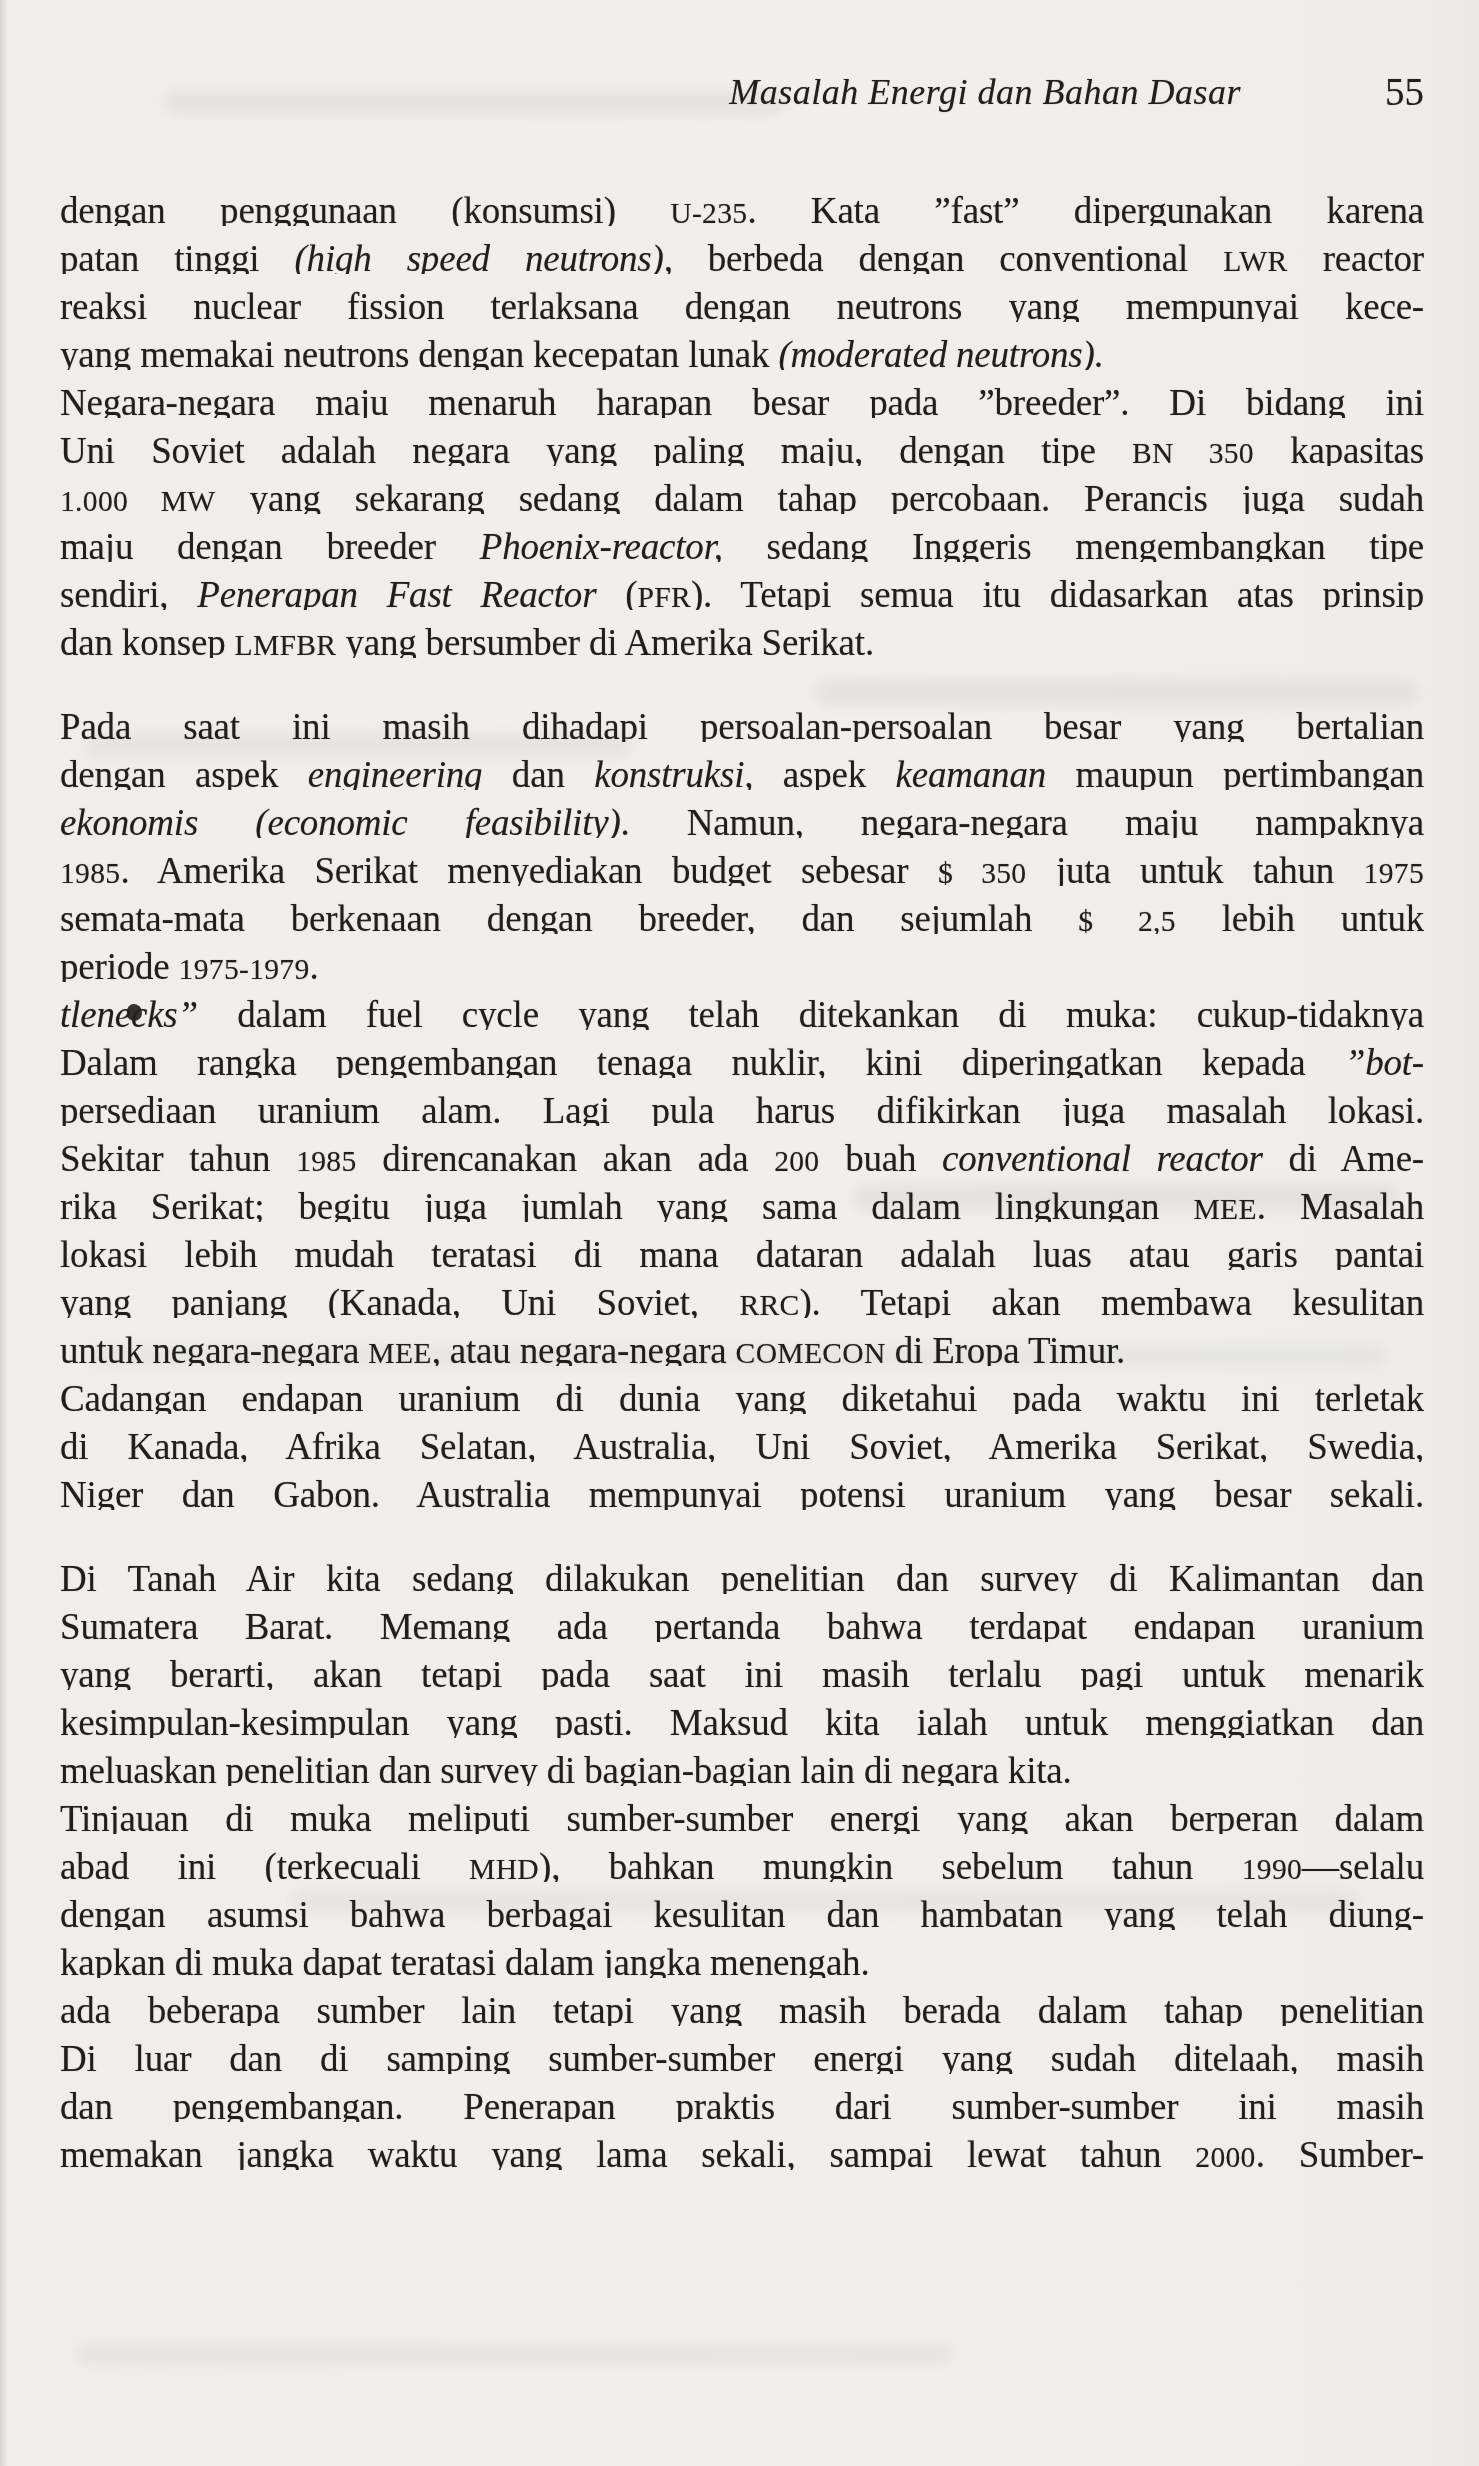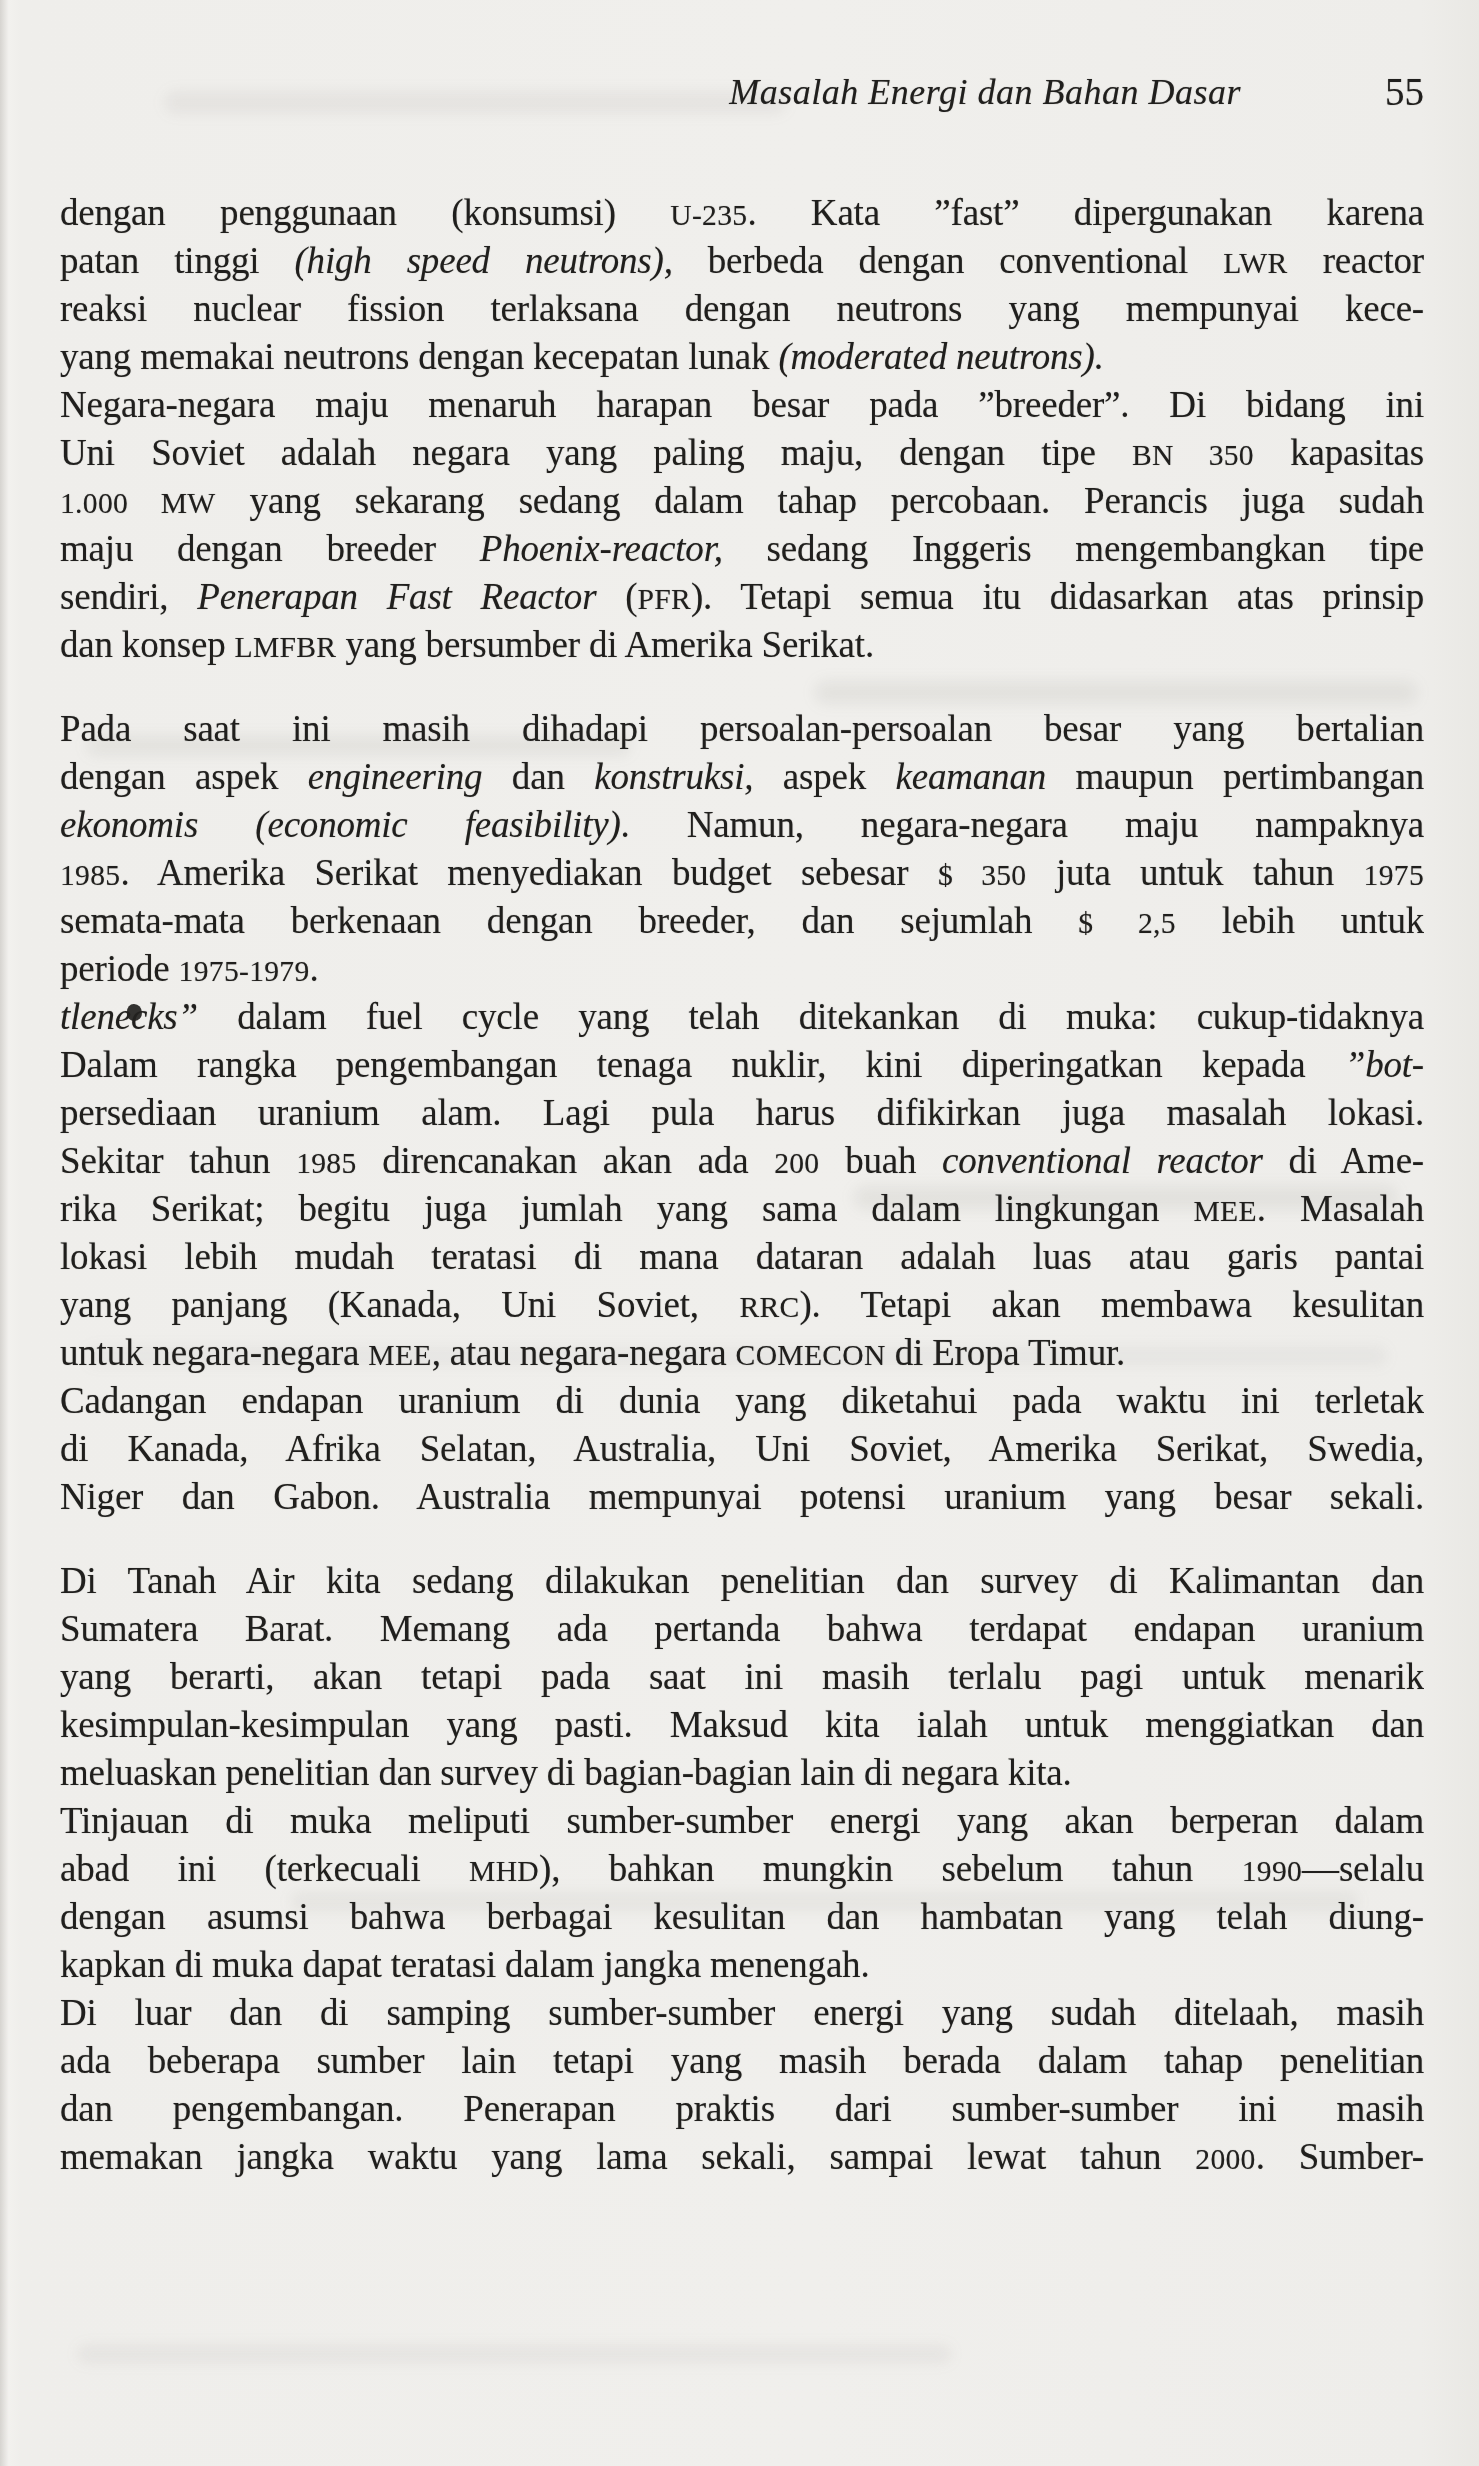--- a/index.html
+++ b/index.html
@@ -28,22 +28,22 @@
     letter-spacing: 0.5px;
     text-shadow: 0 0 1px rgba(30,28,25,.45);
   }
   .page-number {
     font-style: normal; font-size: 39px; line-height: 1;
     margin-left: 144px;
     text-shadow: 0 0 1px rgba(30,28,25,.45);
   }
   
   .body-text {
-    position: absolute; left: 60px; top: 187px; width: 1364px;
-    font-size: 37px; line-height: 52px;
+    position: absolute; left: 60px; top: 178px; width: 1364px;
+    font-size: 37px; line-height: 66px;
     letter-spacing: -0.2px;
     text-shadow: 0 0 1px rgba(32,30,26,.42);
   }
   .block { margin: 0; }
   .block.gap { margin-top: 36px; }
   .line {
     text-align: justify;
     text-align-last: justify;
     height: 48px; overflow: hidden;
   }
@@ -134,22 +134,22 @@
         <div class="line">kesimpulan-kesimpulan yang pasti. Maksud kita ialah untuk menggiatkan dan</div>
         <div class="line endline">meluaskan penelitian dan survey di bagian-bagian lain di negara kita.</div>
       </div>
       <div class="block">
         <div class="line">Tinjauan di muka meliputi sumber-sumber energi yang akan berperan dalam</div>
         <div class="line">abad ini (terkecuali <span class="sc">MHD</span>), bahkan mungkin sebelum tahun <span class="sc">1990</span>—selalu</div>
         <div class="line">dengan asumsi bahwa berbagai kesulitan dan hambatan yang telah diung-</div>
         <div class="line endline">kapkan di muka dapat teratasi dalam jangka menengah.</div>
       </div>
       <div class="block">
+        <div class="line">ada beberapa sumber lain tetapi yang masih berada dalam tahap penelitian</div>
         <div class="line">Di luar dan di samping sumber-sumber energi yang sudah ditelaah, masih</div>
-        <div class="line">ada beberapa sumber lain tetapi yang masih berada dalam tahap penelitian</div>
         <div class="line">dan pengembangan. Penerapan praktis dari sumber-sumber ini masih</div>
         <div class="line">memakan jangka waktu yang lama sekali, sampai lewat tahun <span class="sc">2000</span>. Sumber-</div>
       </div>
     </main>
 
   <span class="ink-blot"></span>
 
 </div>
 
 

